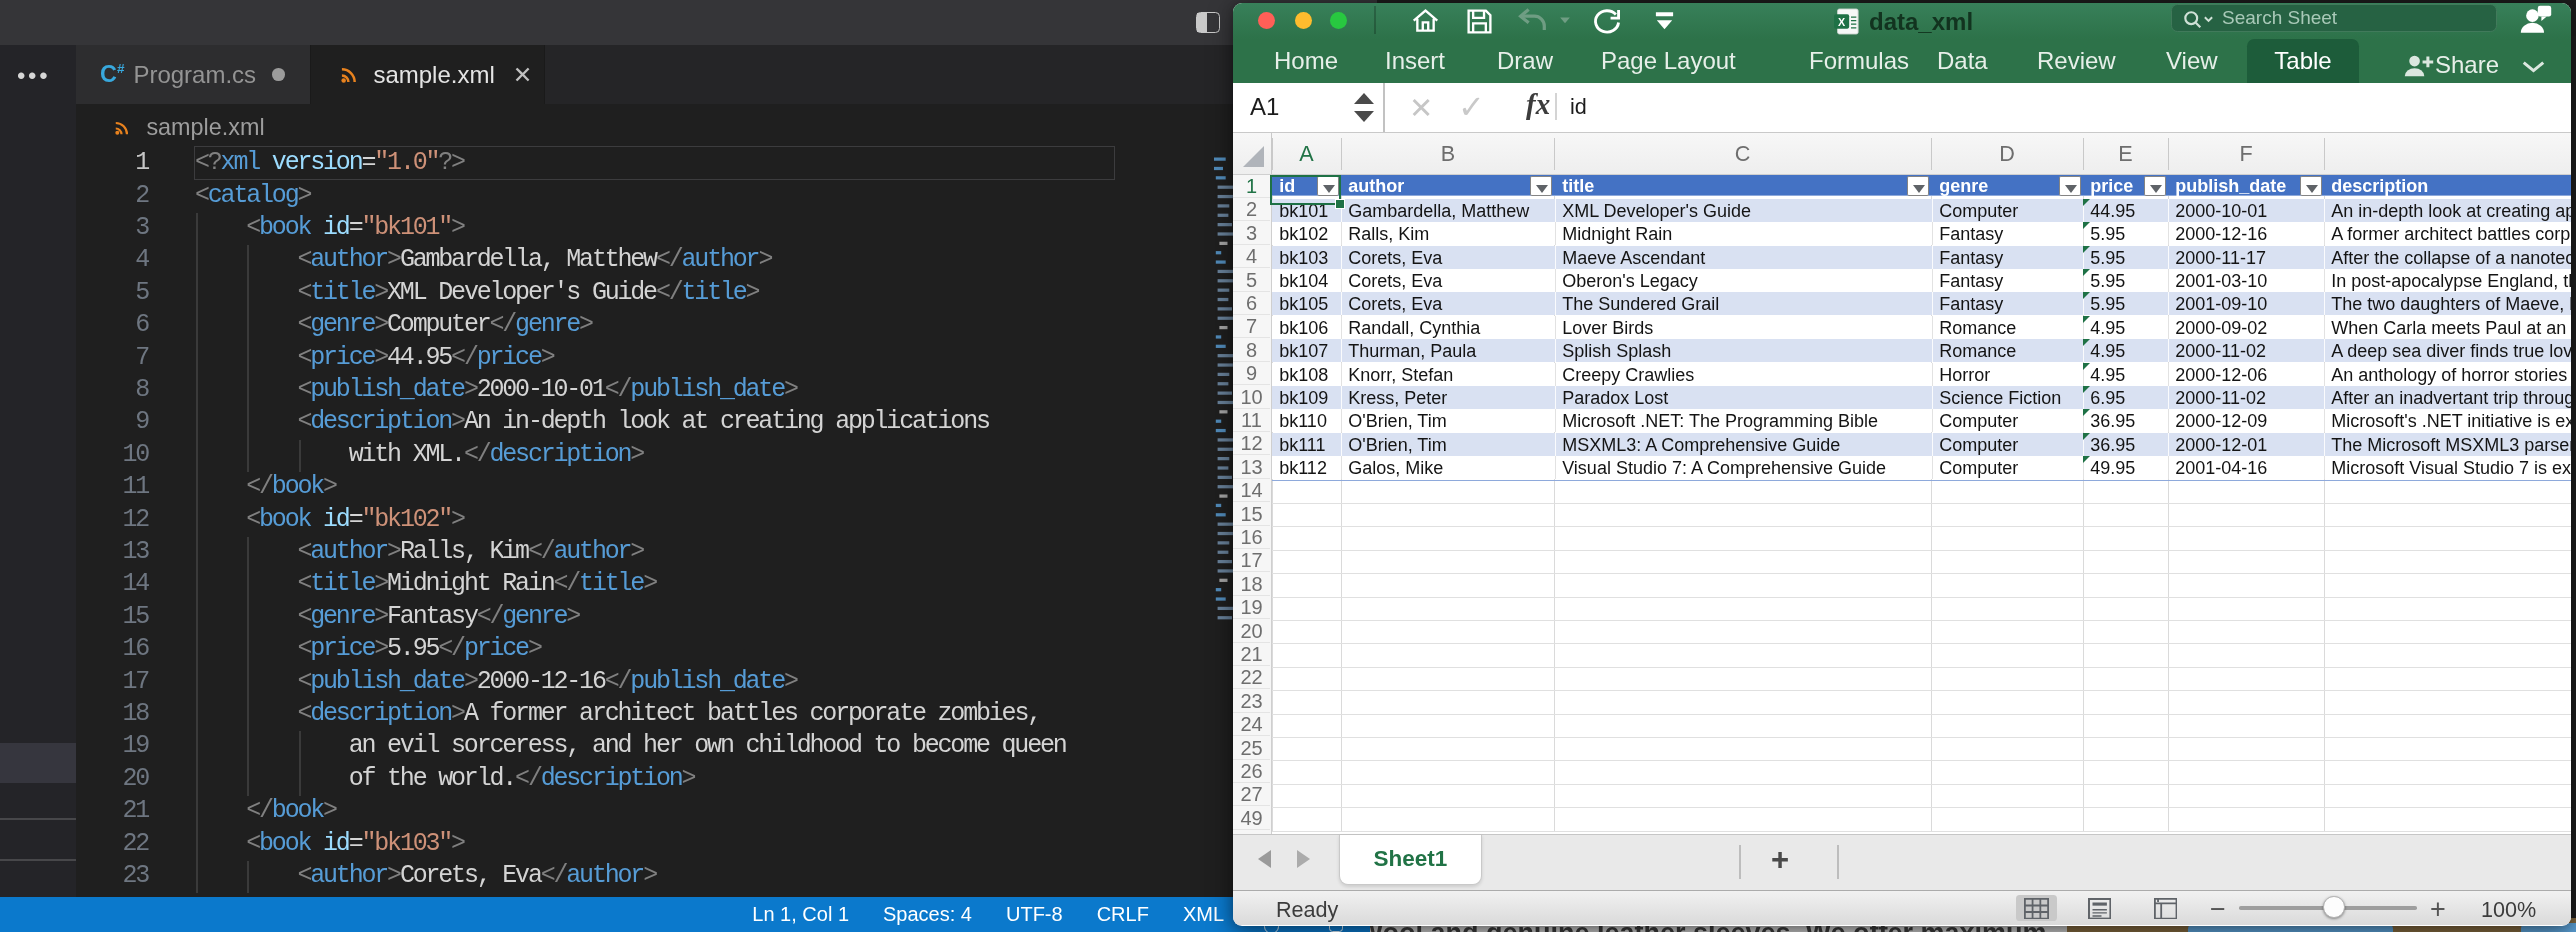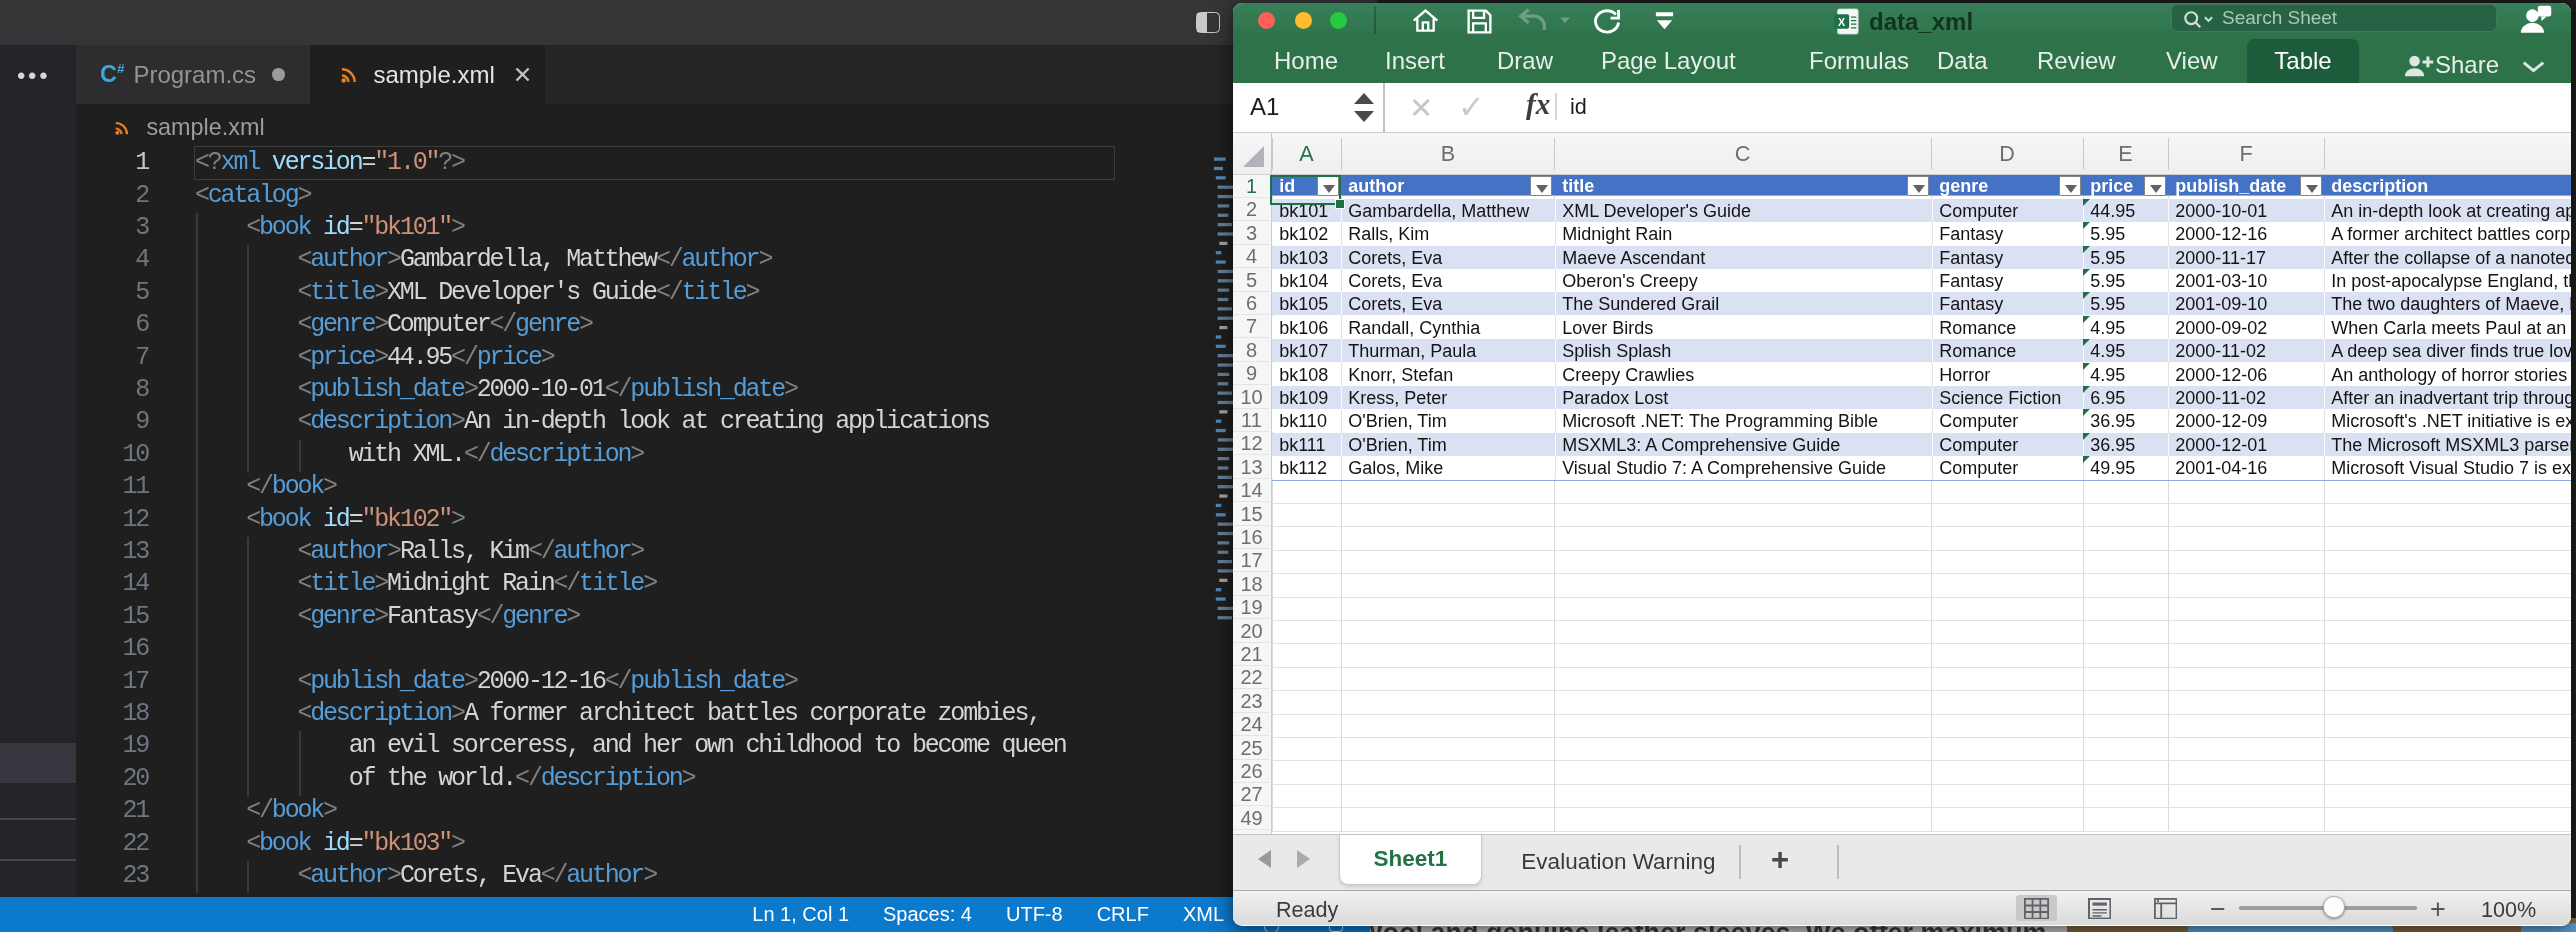--- a/index.html
+++ b/index.html
@@ -182,20 +182,21 @@
       <div class="cl" style="top:160px">        <i class="p">&lt;</i><i class="t">genre</i><i class="p">&gt;</i><i class="x">Computer</i><i class="p">&lt;/</i><i class="t">genre</i><i class="p">&gt;</i></div>
       <div class="cl" style="top:193px">        <i class="p">&lt;</i><i class="t">price</i><i class="p">&gt;</i><i class="x">44.95</i><i class="p">&lt;/</i><i class="t">price</i><i class="p">&gt;</i></div>
       <div class="cl" style="top:225px">        <i class="p">&lt;</i><i class="t">publish_date</i><i class="p">&gt;</i><i class="x">2000-10-01</i><i class="p">&lt;/</i><i class="t">publish_date</i><i class="p">&gt;</i></div>
       <div class="cl" style="top:290px">            <i class="x">with XML.</i><i class="p">&lt;/</i><i class="t">description</i><i class="p">&gt;</i></div>
       <div class="cl" style="top:257px">        <i class="p">&lt;</i><i class="t">description</i><i class="p">&gt;</i><i class="x">An in-depth look at creating applications</i></div>
       <div class="cl" style="top:322px">    <i class="p">&lt;/</i><i class="t">book</i><i class="p">&gt;</i></div>
       <div class="cl" style="top:355px">    <i class="p">&lt;</i><i class="t">book</i> <i class="a">id</i><i class="x">=</i><i class="s">"bk102"</i><i class="p">&gt;</i></div>
       <div class="cl" style="top:387px">        <i class="p">&lt;</i><i class="t">author</i><i class="p">&gt;</i><i class="x">Ralls, Kim</i><i class="p">&lt;/</i><i class="t">author</i><i class="p">&gt;</i></div>
       <div class="cl" style="top:419px">        <i class="p">&lt;</i><i class="t">title</i><i class="p">&gt;</i><i class="x">Midnight Rain</i><i class="p">&lt;/</i><i class="t">title</i><i class="p">&gt;</i></div>
       <div class="cl" style="top:452px">        <i class="p">&lt;</i><i class="t">genre</i><i class="p">&gt;</i><i class="x">Fantasy</i><i class="p">&lt;/</i><i class="t">genre</i><i class="p">&gt;</i></div>
+      <div class="cl" style="top:484px">        <i class="p">&lt;</i><i class="t">price</i><i class="p">&gt;</i><i class="x">5.95</i><i class="p">&lt;/</i><i class="t">price</i><i class="p">&gt;</i></div>
       <div class="cl" style="top:517px">        <i class="p">&lt;</i><i class="t">publish_date</i><i class="p">&gt;</i><i class="x">2000-12-16</i><i class="p">&lt;/</i><i class="t">publish_date</i><i class="p">&gt;</i></div>
       <div class="cl" style="top:549px">        <i class="p">&lt;</i><i class="t">description</i><i class="p">&gt;</i><i class="x">A former architect battles corporate zombies,</i></div>
       <div class="cl" style="top:581px">            <i class="x">an evil sorceress, and her own childhood to become queen</i></div>
       <div class="cl" style="top:614px">            <i class="x">of the world.</i><i class="p">&lt;/</i><i class="t">description</i><i class="p">&gt;</i></div>
       <div class="cl" style="top:646px">    <i class="p">&lt;/</i><i class="t">book</i><i class="p">&gt;</i></div>
       <div class="cl" style="top:679px">    <i class="p">&lt;</i><i class="t">book</i> <i class="a">id</i><i class="x">=</i><i class="s">"bk103"</i><i class="p">&gt;</i></div>
       <div class="cl" style="top:711px">        <i class="p">&lt;</i><i class="t">author</i><i class="p">&gt;</i><i class="x">Corets, Eva</i><i class="p">&lt;/</i><i class="t">author</i><i class="p">&gt;</i></div>
   <svg class="mmap" width="27" height="468" viewBox="0 0 30 520">
         <rect x="0" y="5" width="13" height="3.6" fill="#5b9fd6" opacity="0.85"></rect>
         <rect x="0" y="15.400000000000006" width="10" height="3.6" fill="#5b9fd6" opacity="0.85"></rect>
@@ -461,21 +462,21 @@
           <div class="cs b" style="left:896px"></div>
           <div class="dc" style="left:896px;width:156px">2000-11-17</div>
           <div class="cs b" style="left:1052px"></div>
           <div class="dc" style="left:1052px;width:247px">After the collapse of a nanotechnology society in England</div>
         </div>
         <div class="trow" style="top:136px;background:#ffffff">
           <div class="dc" style="left:0px;width:69px">bk104</div>
           <div class="cs w" style="left:69px"></div>
           <div class="dc" style="left:69px;width:214px">Corets, Eva</div>
           <div class="cs w" style="left:283px"></div>
-          <div class="dc" style="left:283px;width:377px">Oberon's Creepy</div>
+          <div class="dc" style="left:283px;width:377px">Oberon's Legacy</div>
           <div class="cs w" style="left:660px"></div>
           <div class="dc" style="left:660px;width:152px">Fantasy</div>
           <div class="cs w" style="left:811px"></div>
           <div class="dc" style="left:811px;width:85px"><b class="err"></b>5.95</div>
           <div class="cs w" style="left:896px"></div>
           <div class="dc" style="left:896px;width:156px">2001-03-10</div>
           <div class="cs w" style="left:1052px"></div>
           <div class="dc" style="left:1052px;width:247px">In post-apocalypse England, the mysterious agent known only</div>
         </div>
         <div class="trow" style="top:159px;background:#d9e1f2">
@@ -630,21 +631,20 @@
           <div class="rhl" style="top:632px">49</div>
         </div>
     <div id="selbox">
           <b></b>
         </div>
   </div>
   <div id="shtabs">
     <span class="arrL"></span>
         <span class="arrR"></span>
     <div class="at">Sheet1</div>
-        <div class="it">Evaluation Warning</div>
     <div class="vs1"></div>
         <div class="vs2"></div>
         <div class="plus">+</div>
   </div>
   <div id="xlstatus">
     <span class="ready">Ready</span>
 
 <div class="vbtn on" style="left:783px"></div>
 <svg class="vicon" style="left:791px;top:7.2px" width="25" height="21.6" viewBox="0 0 28 24">
           <path d="M1 1 h26 v22 h-26 z M1 8.3 h26 M1 15.6 h26 M9.6 1 v22 M18.3 1 v22" stroke-width="2"></path>

